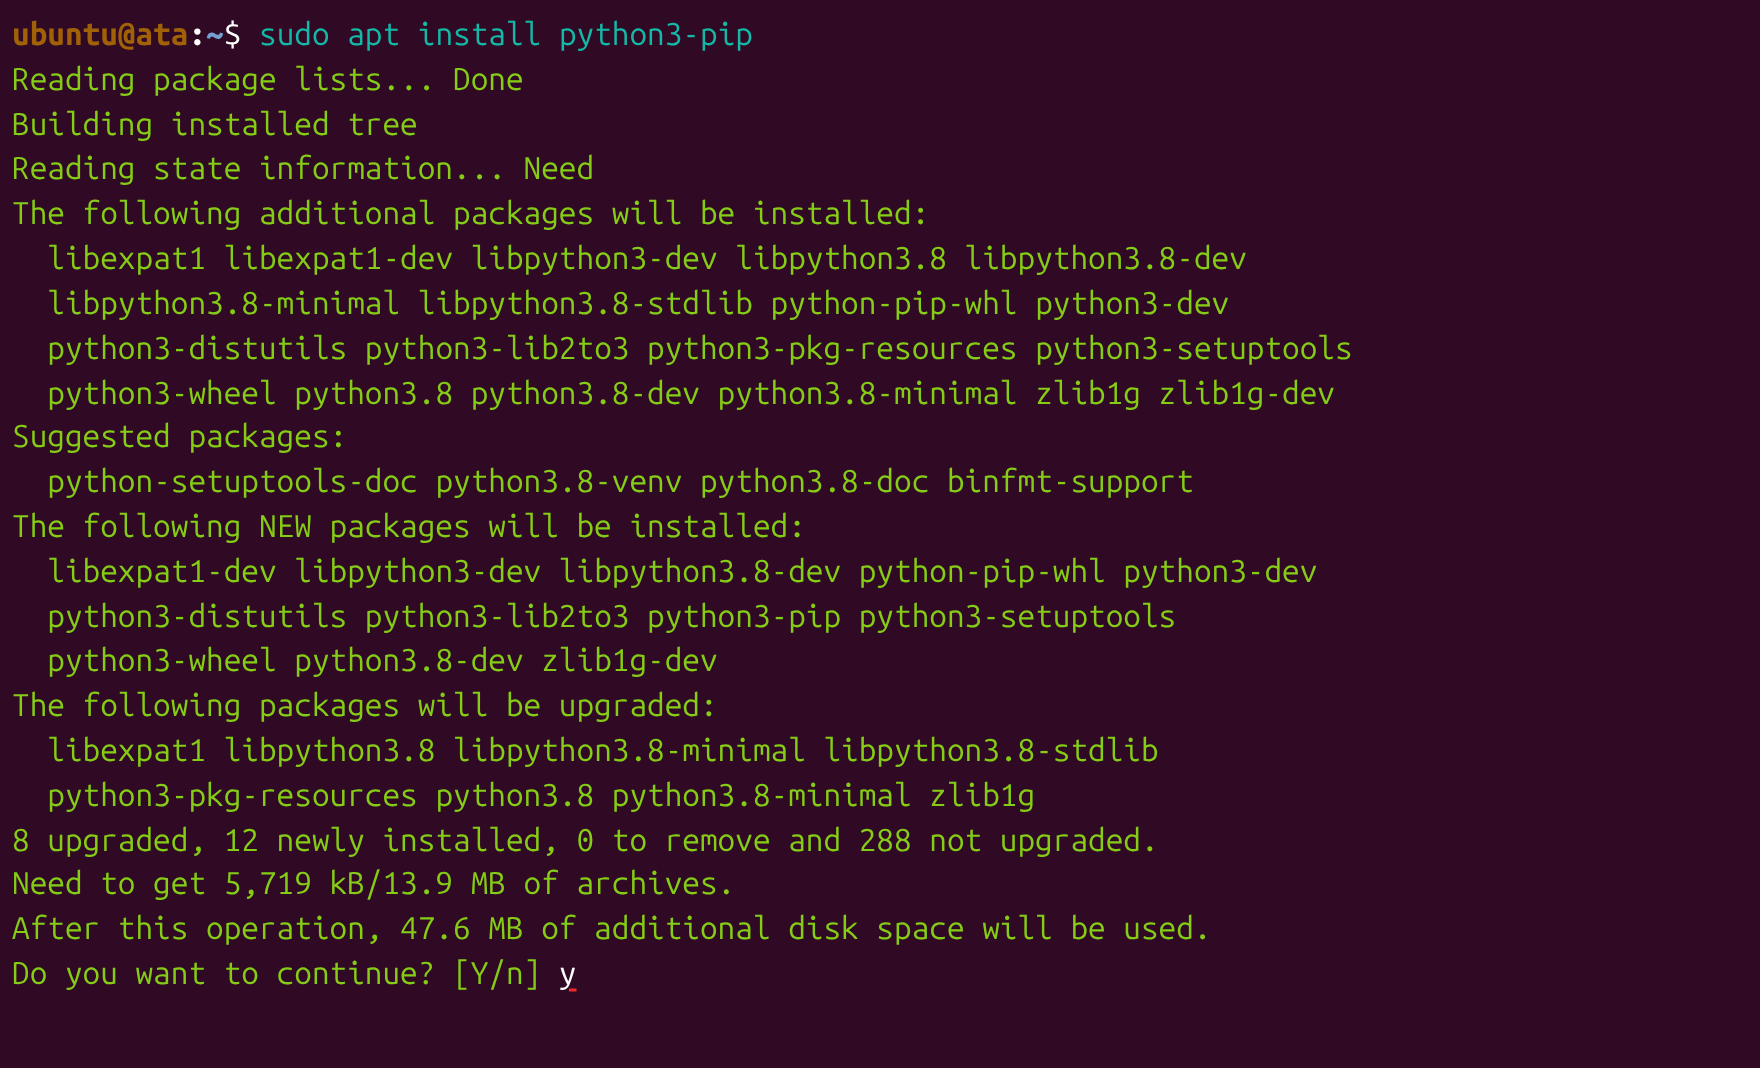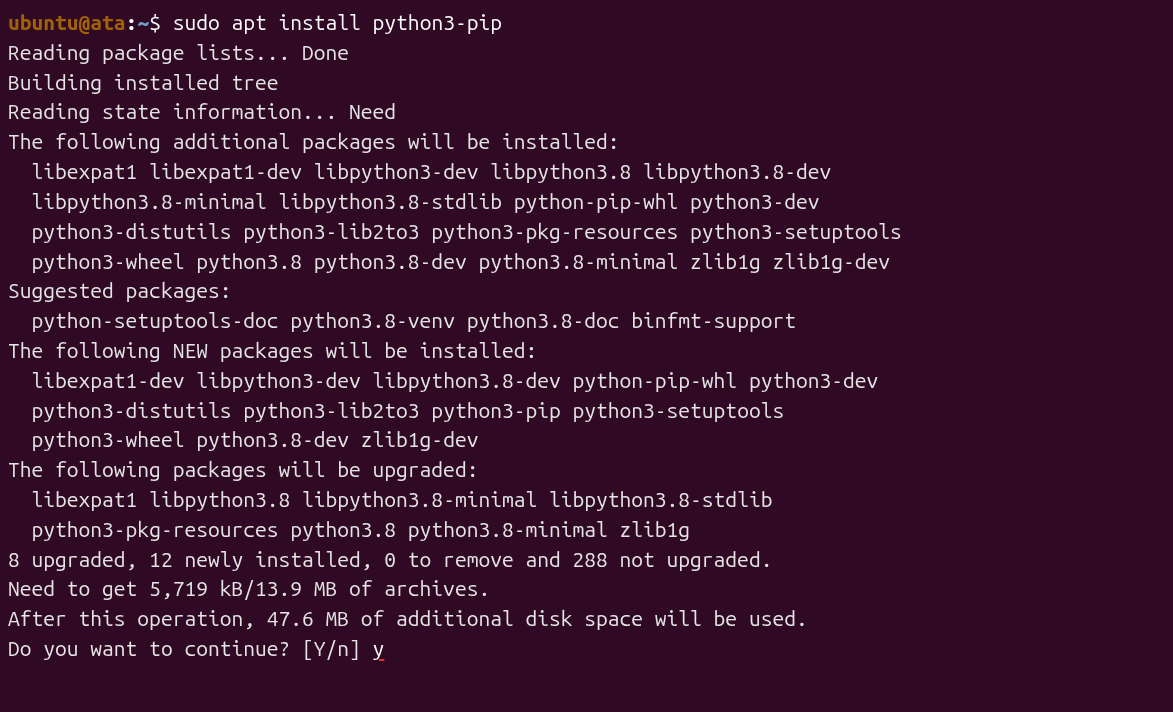--- a/index.html
+++ b/index.html
@@ -31,24 +31,24 @@
       font-weight: bold;
     }
     .prompt-path {
       color: #729fcf;
       font-weight: bold;
     }
     .prompt-dollar {
       color: #ffffff;
     }
     .cmd {
-      color: #ffffff;
+      color: #14b8a6;
     }
     .line {
-      color: #e5e5e5;
+      color: #84cc16;
     }
     .input-response {
       color: #ffffff;
       text-decoration: underline;
       text-decoration-color: #ef2929;
       text-decoration-thickness: 2px;
       text-underline-offset: 3px;
     }
   </style>
 </head>

